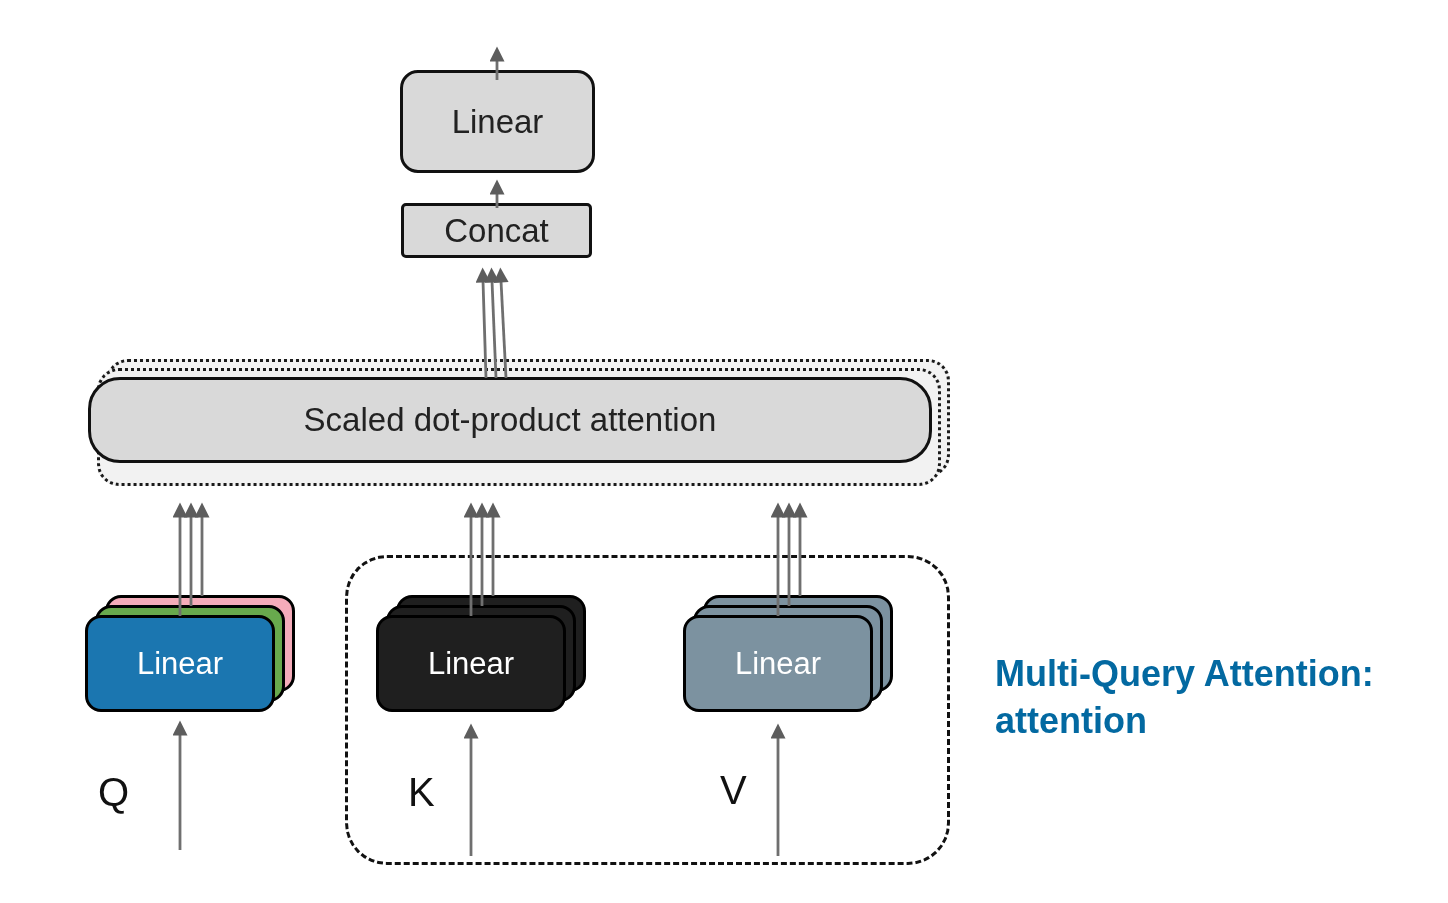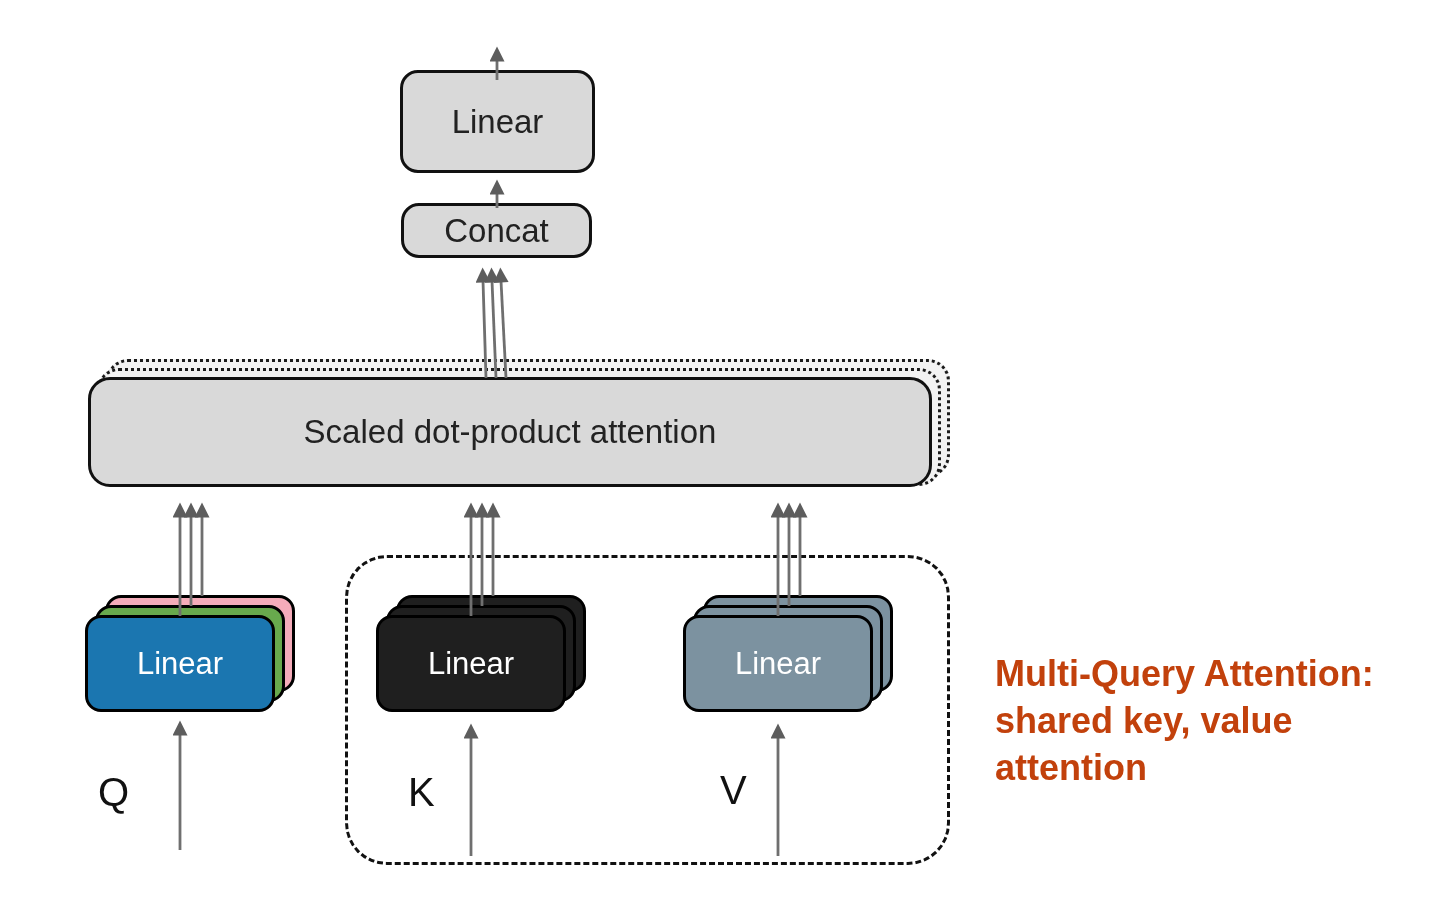--- a/index.html
+++ b/index.html
@@ -15,22 +15,22 @@
     position: absolute;
     box-sizing: border-box;
     display: flex;
     align-items: center;
     justify-content: center;
     background: #d9d9d9;
     border: 3px solid #111111;
     color: #222222;
   }
   .top-linear { left: 400px; top: 70px;  width: 195px; height: 103px; border-radius: 18px; font-size: 33px; }
-  .concat     { left: 401px; top: 203px; width: 191px; height: 55px;  border-radius: 18px; font-size: 33px; }
-  .attn       { left: 88px;  top: 377px; width: 844px; height: 110px; border-radius: 22px; font-size: 33px; }
+  .concat     { left: 401px; top: 203px; width: 191px; height: 55px;  border-radius: 5px; font-size: 33px; }
+  .attn       { left: 88px;  top: 377px; width: 844px; height: 86px; border-radius: 32px; font-size: 33px; }
   .attn-ghost {
     position: absolute;
     box-sizing: border-box;
     width: 844px; height: 118px;
     background: #f2f2f2;
     border: 3px dotted #1a1a1a;
     border-radius: 22px;
   }
   .ghost1 { left: 97px;  top: 368px; }
   .ghost2 { left: 106px; top: 359px; }
@@ -77,21 +77,21 @@
   .io-q { left: 98px;  top: 770px; }
   .io-k { left: 408px; top: 770px; }
   .io-v { left: 720px; top: 768px; }
 
   .annotation {
     position: absolute;
     left: 995px; top: 650px;
     font-size: 36px;
     font-weight: bold;
     line-height: 47px;
-    color: #c2410c;
+    color: #0369a1;
   }
 
   .arrow-layer {
     position: absolute;
     left: 0; top: 0;
     pointer-events: none;
   }
 </style>
 </head>
 <body>
@@ -132,21 +132,20 @@
   <div class="stack-box v-front">
     <span class="stack-label">Linear</span>
   </div>
 
   <div class="io-label io-q">Q</div>
   <div class="io-label io-k">K</div>
   <div class="io-label io-v">V</div>
 
   <div class="annotation">
     <div>Multi-Query Attention:</div>
-    <div>shared key, value</div>
     <div>attention</div>
   </div>
 
   <svg class="arrow-layer" width="1448" height="903" viewBox="0 0 1448 903">
     <defs>
       <marker id="ah" viewBox="0 0 10 10" refX="1" refY="5" markerWidth="21" markerHeight="15" orient="auto" markerUnits="userSpaceOnUse">
         <path d="M0 0 L10 5 L0 10 z" fill="#5d5d5d"></path>
       </marker>
     </defs>
     <g stroke="#6f6f6f" stroke-width="2.8" fill="none">

